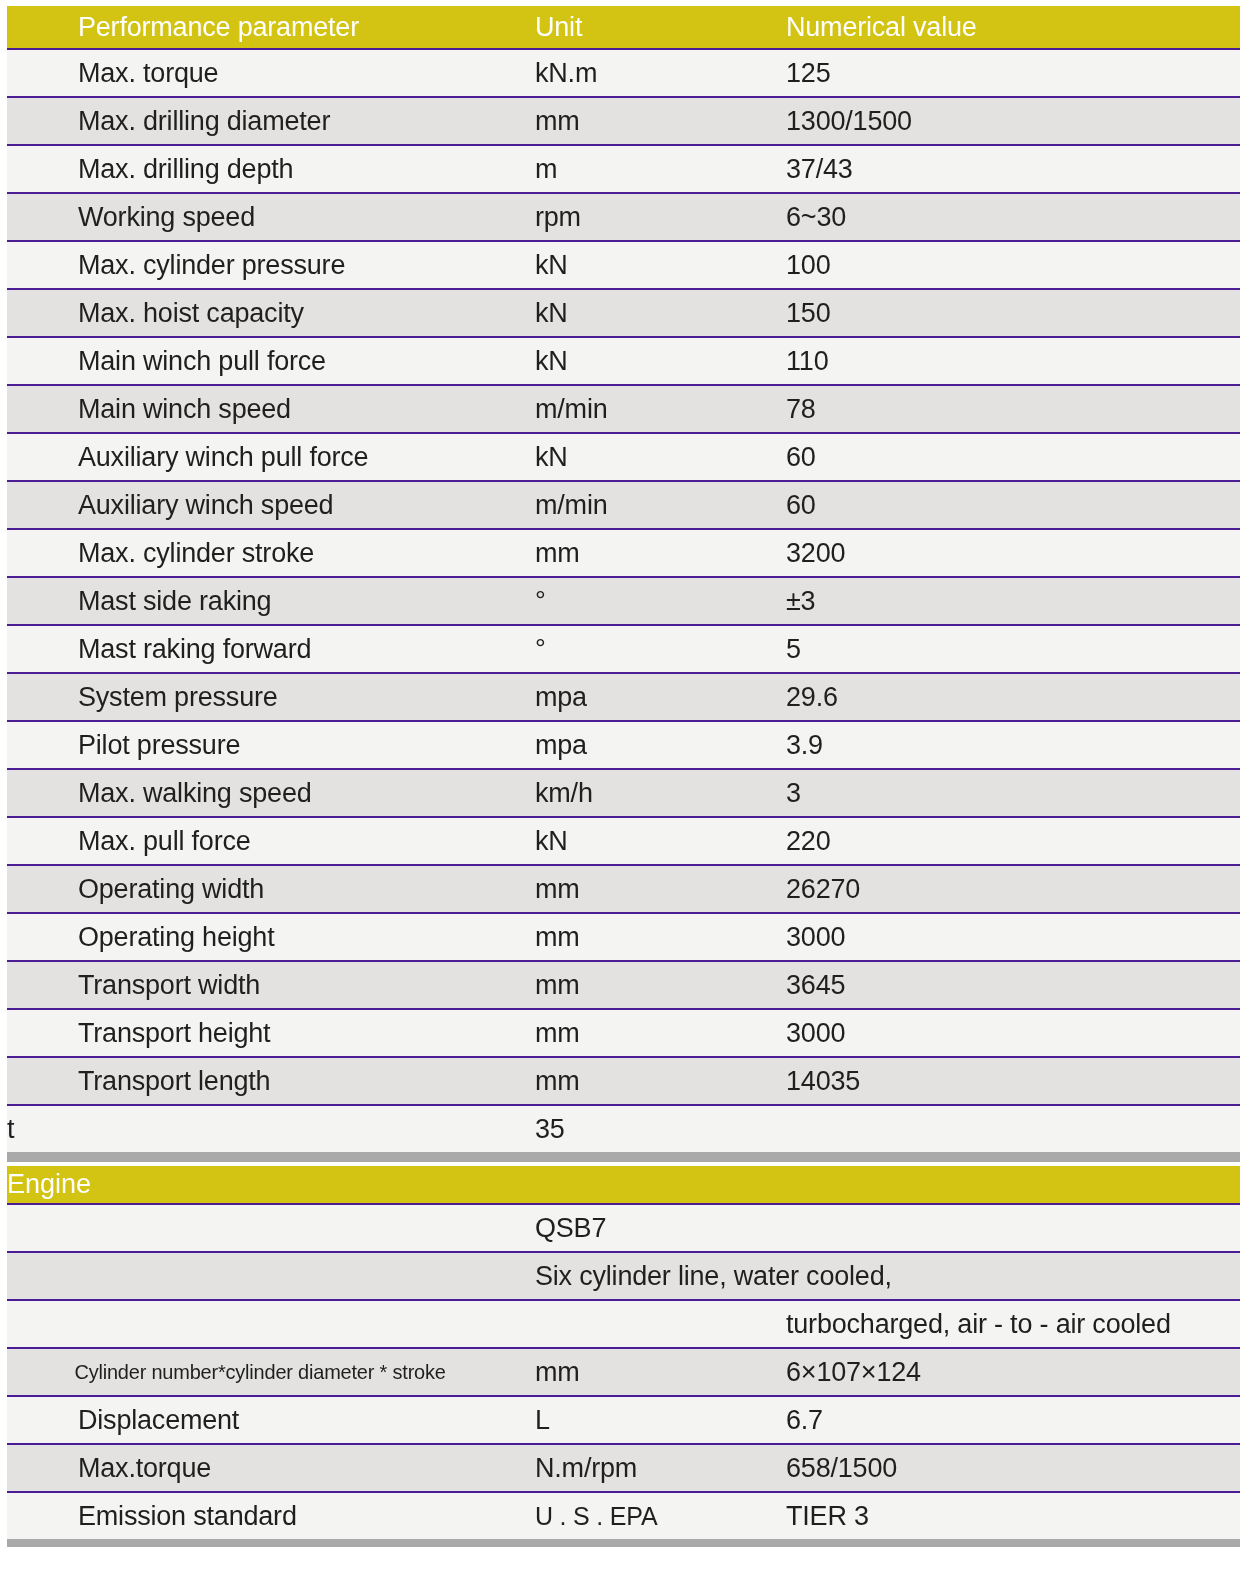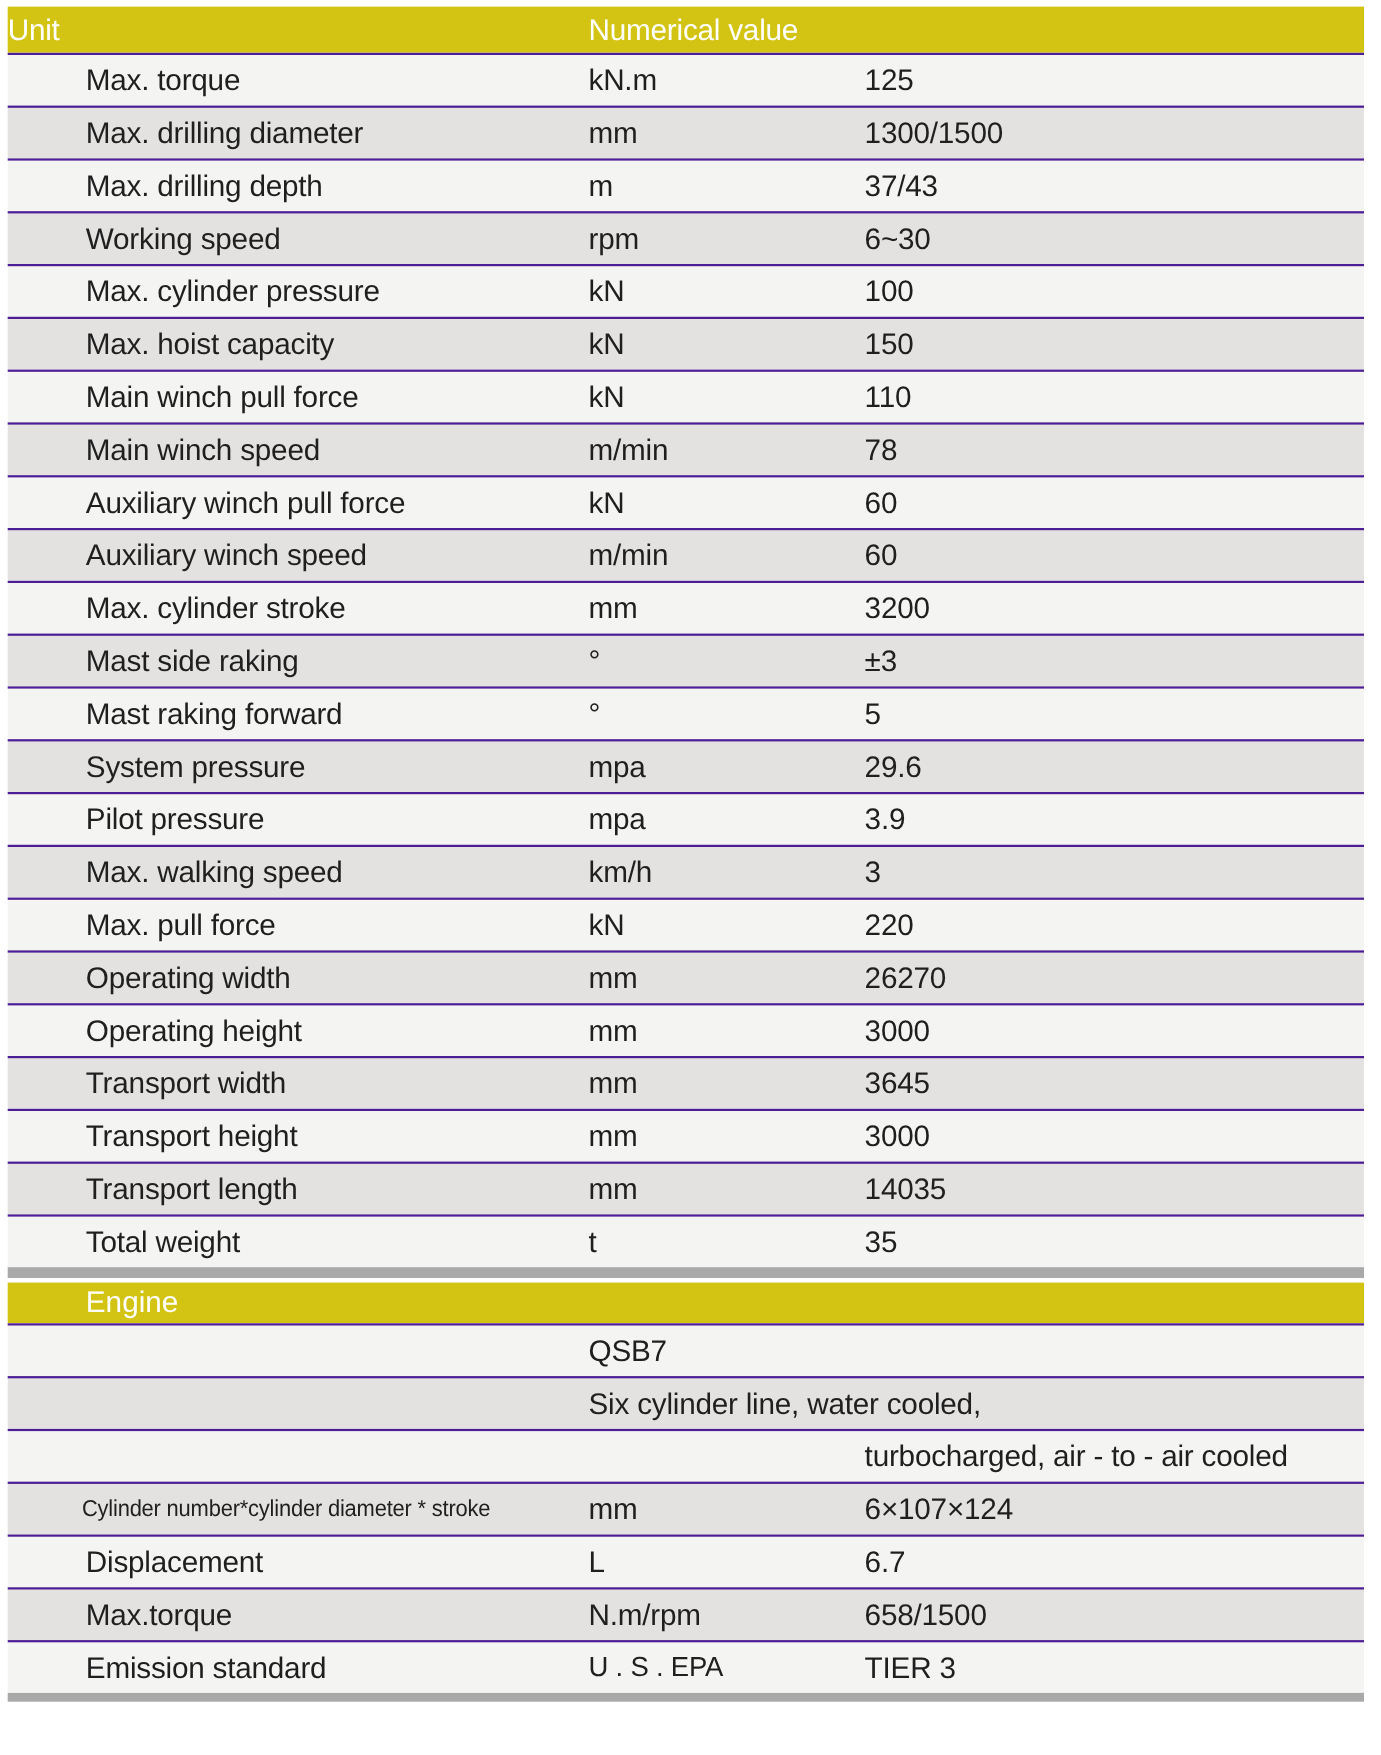--- a/index.html
+++ b/index.html
@@ -53,41 +53,41 @@
     height: 4px;
     background: #ffffff;
   }
   .section-header {
     height: 37px;
     background: #d3c414;
     color: #ffffff;
     font-size: 27px;
     display: flex;
     align-items: center;
-    padding-left: 71px;
     box-sizing: border-box;
   }
   .bottom-bar {
     height: 8px;
     background: #a9a9a9;
   }
   .small-label {
     font-size: 21px;
     display: inline-block;
     transform: scaleX(0.95);
     transform-origin: left center;
   }
   .unit-epa { font-size: 25px; }
 </style>
 </head>
 <body>
 
 <div class="spec-table">
 
   <div class="grid-row head-row">
+    <div class="cell param">Performance parameter</div>
     <div class="cell unit">Unit</div>
     <div class="cell value">Numerical value</div>
   </div>
 
   <div class="rows-group" id="perf-rows">
   <div class="grid-row body-row">
     <div class="cell param">Max. torque</div>
     <div class="cell unit">kN.m</div>
     <div class="cell value">125</div>
   </div>
@@ -212,21 +212,20 @@
     <div class="cell value">3000</div>
   </div>
 
   <div class="grid-row body-row">
     <div class="cell param">Transport length</div>
     <div class="cell unit">mm</div>
     <div class="cell value">14035</div>
   </div>
 
   <div class="grid-row body-row">
-    <div class="cell param">Total weight</div>
     <div class="cell unit">t</div>
     <div class="cell value">35</div>
   </div>
 </div>
 
   <div class="section-separator"></div>
   <div class="section-gap"></div>
 
   <div class="section-header">
     <span>Engine</span>

